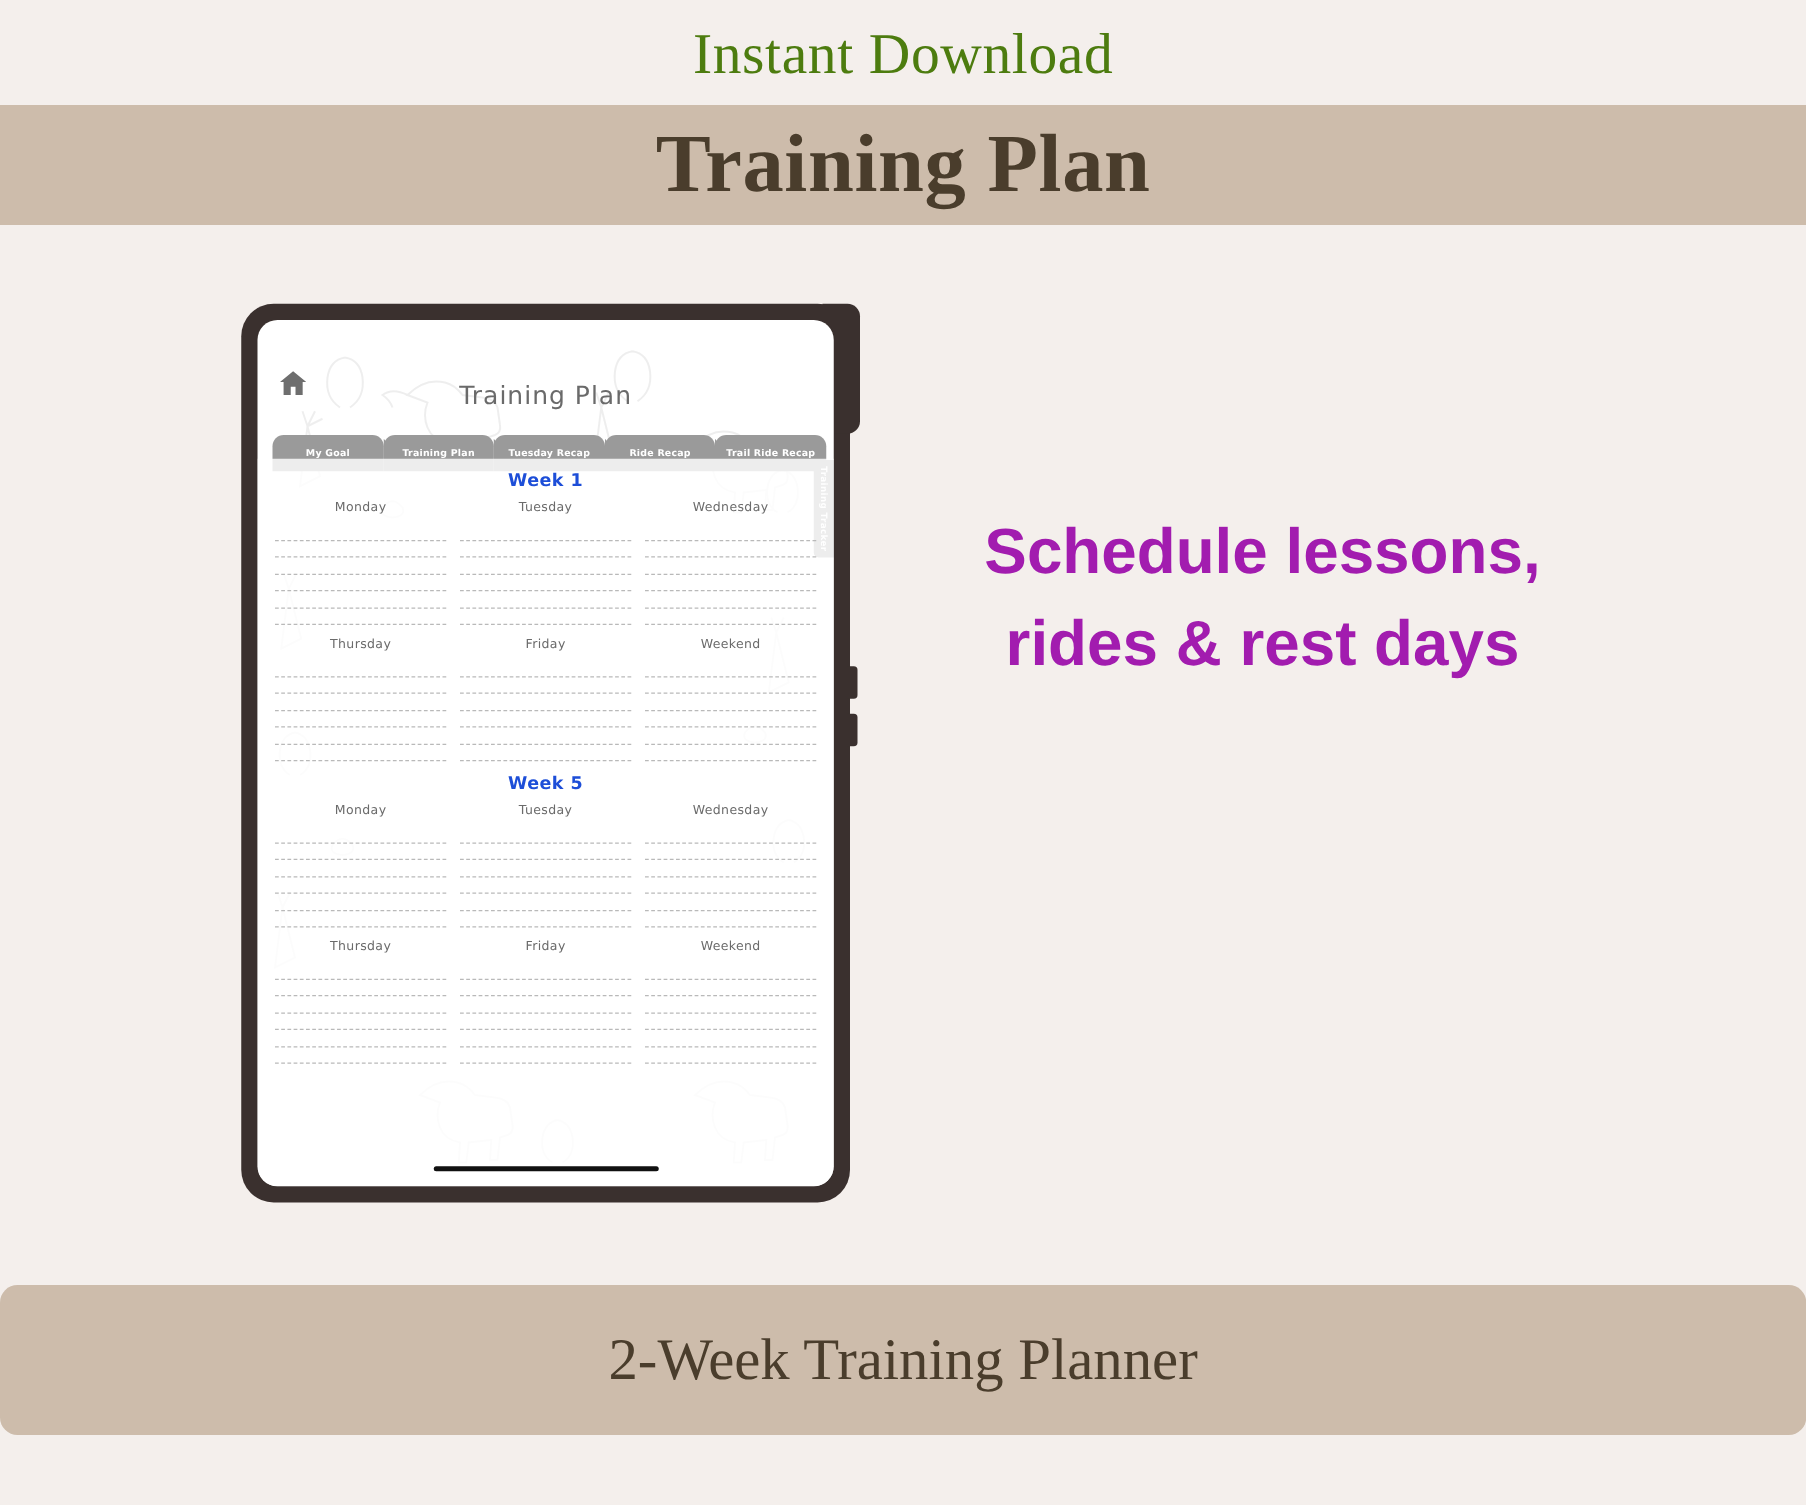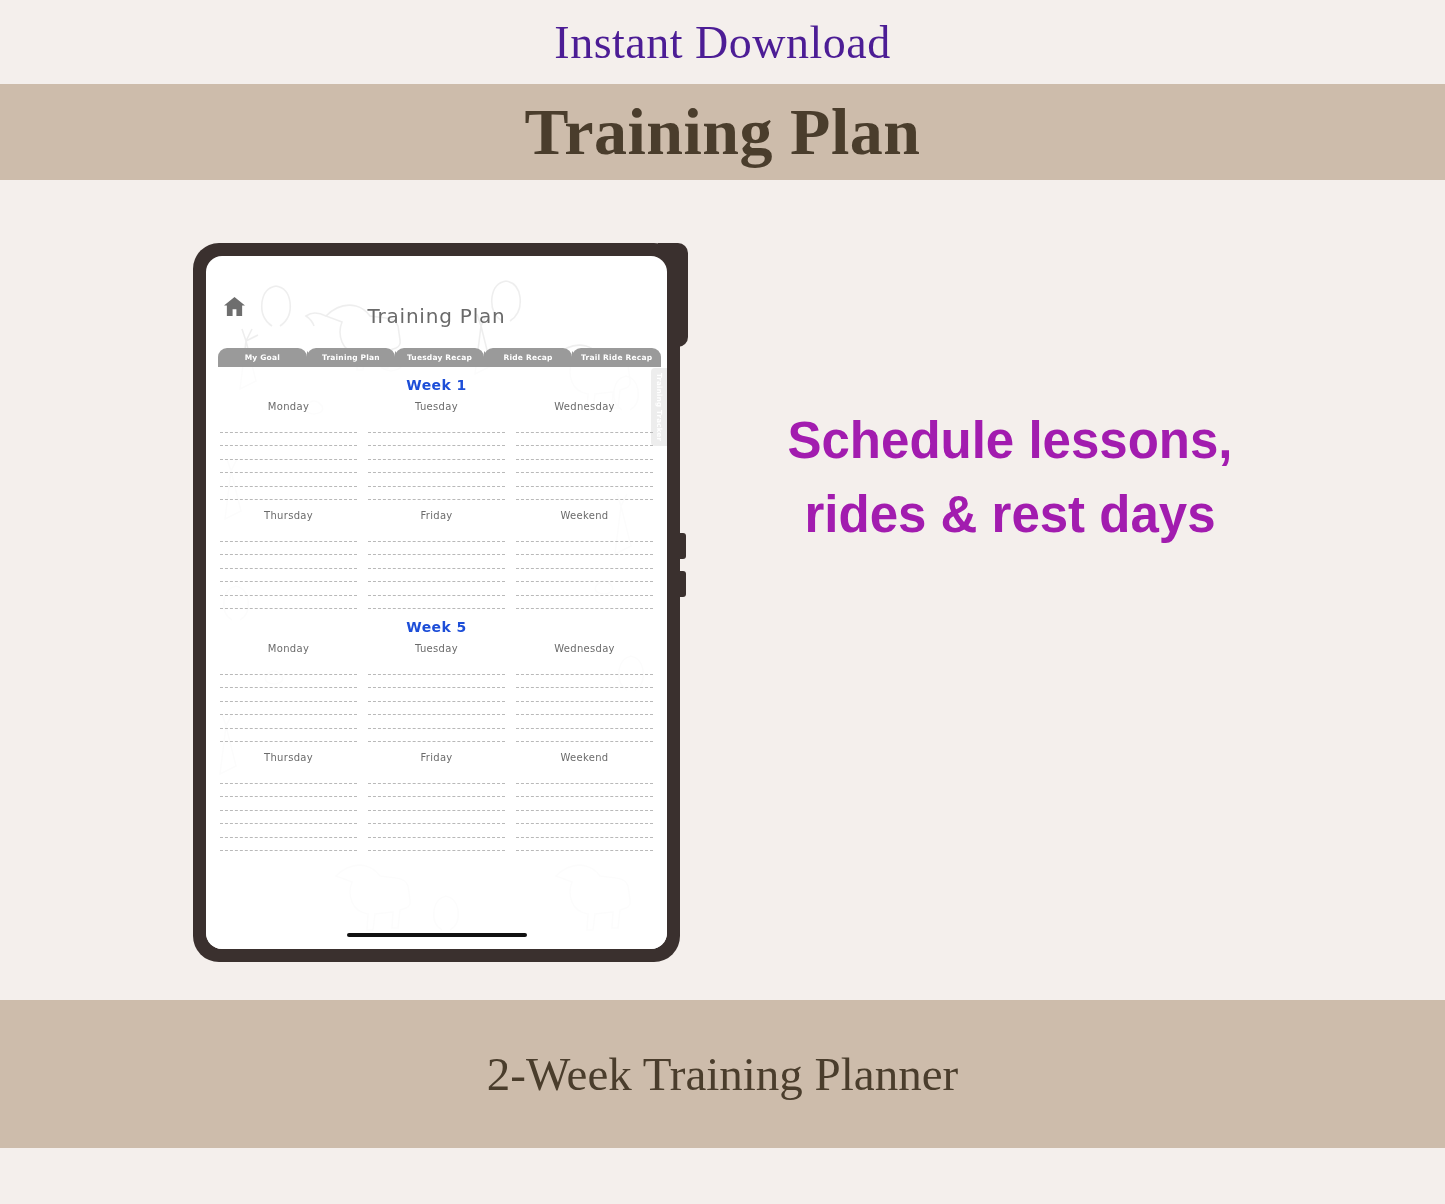--- a/index.html
+++ b/index.html
@@ -19,21 +19,21 @@
     top: 0; left: 0; right: 0;
     height: 84px;
     display: flex;
     align-items: center;
     justify-content: center;
     background: #f4efec;
   }
   .top-label-text {
     font-family: "Liberation Serif", serif;
     font-size: 46px;
-    color: #4c1d95;
+    color: #4d7c0f;
     letter-spacing: 0.5px;
   }
 
   .title-band {
     position: absolute;
     top: 84px; left: 0; right: 0;
     height: 96px;
     background: #cdbcab;
     display: flex;
     align-items: center;
@@ -44,25 +44,26 @@
     font-weight: bold;
     font-size: 66px;
     color: #4a3d2c;
     letter-spacing: 0.5px;
   }
 
   
   .bottom-band {
     position: absolute;
     bottom: 56px; left: 0; right: 0;
-    height: 148px;
+    height: 120px;
     background: #cdbcab;
     display: flex;
     align-items: center;
     justify-content: center;
+    border-radius: 14px;
   }
   .bottom-band-text {
     font-family: "Liberation Serif", serif;
     font-size: 47px;
     color: #4a3d2c;
   }
 
   
   .promo {
     position: absolute;
@@ -151,21 +152,21 @@
     font-family: "DejaVu Sans", sans-serif;
     letter-spacing: 0.8px;
   }
 
   
   .tab-strip {
     position: absolute;
     left: 12px;
     right: 6px;
     top: 92px;
-    height: 19px;
+    height: 29px;
     display: flex;
     gap: 0;
   }
   .tab {
     flex: 1;
     background: #9a9a9a;
     border-radius: 9px 9px 0 0;
     display: flex;
     align-items: center;
     justify-content: center;

